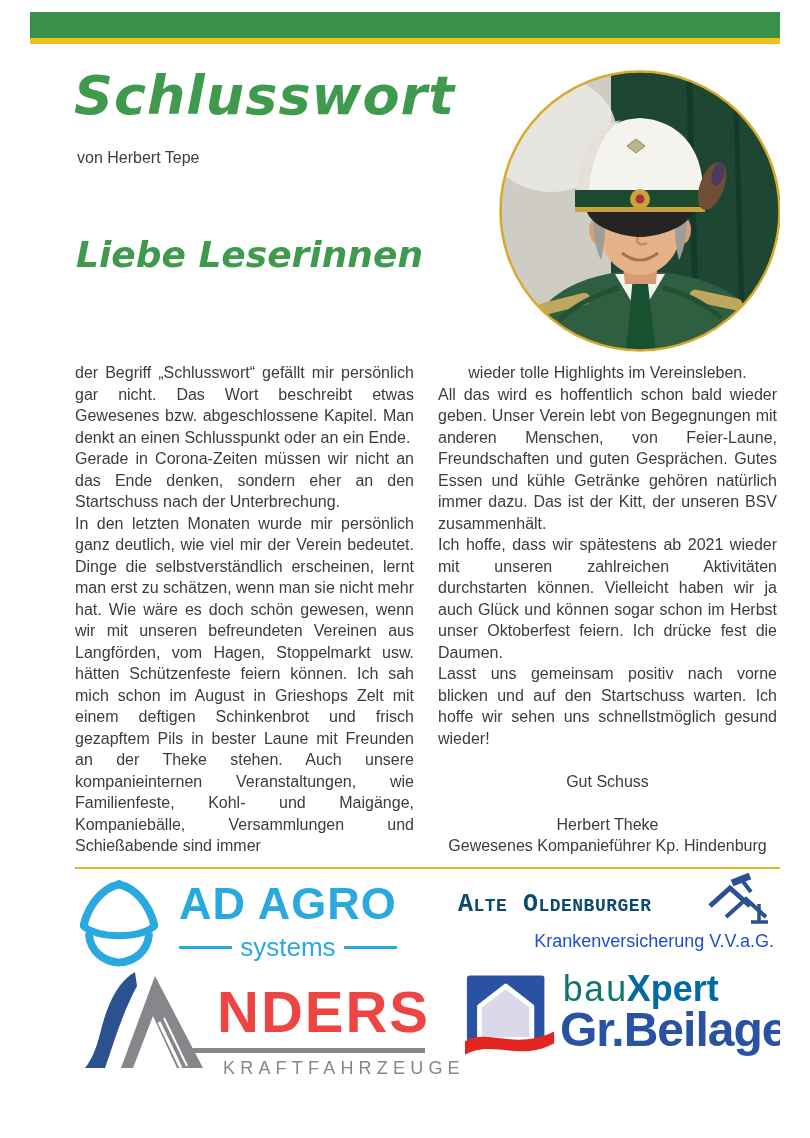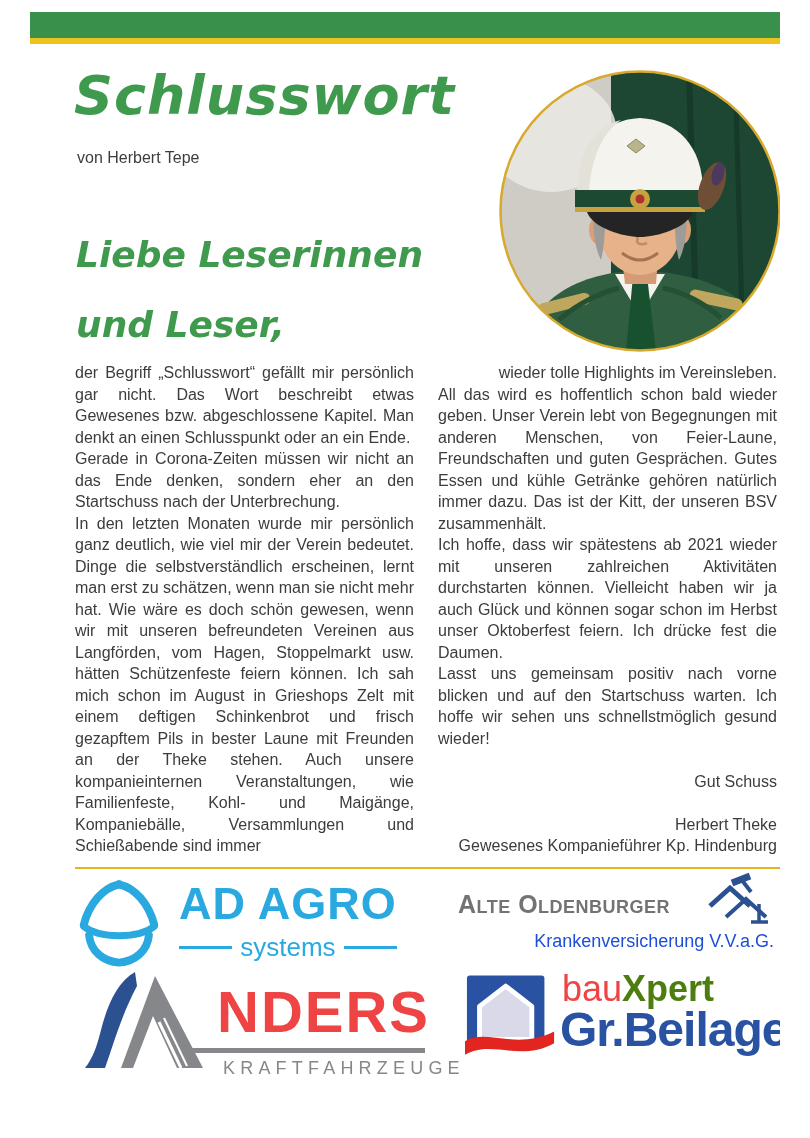--- a/index.html
+++ b/index.html
@@ -28,55 +28,55 @@
   }
 
   
   .photo { position:absolute; left:469px; top:58px; width:282px; height:282px; }
 
   
   .columns { position:absolute; left:45px; top:350px; width:723px; display:flex; gap:24px; }
   .col { width:339px; font-size:16px; line-height:21.5px; color:#3c3c3c; text-align:justify; }
   .col p { margin:0; }
   .col p.mt { margin-top:21.5px; }
-  .col p.noj { text-align:right; }
+  .col p.noj { text-align:center; }
 
   
   .divider { position:absolute; left:45px; top:855px; width:722px; height:2px; background:#e2b322; }
 
   
   .sponsor { position:absolute; }
   
   .sp-adagro { left:45px; top:862px; width:345px; height:96px; display:flex; }
   .adagro-icon { width:88px; height:94px; margin-top:2px; }
   .adagro-text { margin-left:16px; padding-top:6px; }
   .adagro-name { font-size:45px; font-weight:800; color:#29a9e0; letter-spacing:1px; line-height:48px; }
   .adagro-subrow { display:flex; align-items:center; margin-top:4px; }
   .adagro-dash { height:3px; background:#29a9e0; flex:1; }
   .adagro-sub { font-size:26px; color:#29a9e0; padding:0 8px; font-weight:500;text-align:right; }
   
   .sp-alte { left:428px; top:862px; width:320px; height:80px; }
   .alte-name {
     position:absolute; left:0; top:16px; font-size:25px; font-weight:700;
-    font-variant:small-caps; letter-spacing:0.5px; color:#737373; white-space:nowrap;
+    font-variant:small-caps; letter-spacing:0.5px; color:#0c4a6e; white-space:nowrap;font-family:Liberation Mono, monospace;
   }
   .alte-icon { position:absolute; right:8px; top:-2px; width:66px; height:60px; }
   .alte-sub { position:absolute; right:4px; top:57px; font-size:18px; color:#1d4ed8; }
   
   .sp-anders { left:45px; top:962px; width:350px; height:105px; }
   .anders-icon { position:absolute; left:8px; top:-2px; width:150px; height:100px; }
   .anders-word { position:absolute; left:142px; top:4px; font-size:58px; font-weight:700; color:#ef4444; letter-spacing:2px; }
   .anders-underline { position:absolute; left:112px; top:74px; width:238px; height:5px; background:#85878a; }
   .anders-sub { position:absolute; left:148px; top:84px; font-size:18px; letter-spacing:5.2px; color:#85878a; }
   
   .sp-bauxpert { left:430px; top:956px; width:335px; height:108px; }
   .bx-icon { position:absolute; left:5px; top:4px; width:92px; height:92px; }
   .bx-line1 { position:absolute; left:102px; top:0px; font-size:36px; }
-  .bx-bau { color:#ef4444; font-weight:500; }
-  .bx-xpert { color:#4d7c0f; font-weight:700; }
+  .bx-bau { color:#0f766e; font-weight:500;font-family:Liberation Mono, monospace; }
+  .bx-xpert { color:#0369a1; font-weight:700; }
   .bx-line2 { position:absolute; left:100px; top:34px; font-size:48px; font-weight:700; color:#2a52a2; letter-spacing:-1px; }
 
   
   .footerbar { position:absolute; left:0; top:1138px; width:810px; height:60px; background:#ef4444; }
   .page-num {
     position:absolute; right:38px; top:12px;
     font-size:30px; font-style:italic; font-weight:600; color:#ffffff;
     font-family:"DejaVu Sans", sans-serif;
   }
 </style>
@@ -86,21 +86,20 @@
 <div class="page">
 
   <div class="topbar"></div>
   <div class="topbar-gold"></div>
 
   <h1 class="title">Schlusswort</h1>
   <div class="byline">von Herbert Tepe</div>
 
   <div class="salutation">
     <div>Liebe Leserinnen</div>
-    <div>und Leser,</div>
   </div>
 
   <div class="photo">
     <svg viewBox="0 0 282 282" width="282" height="282">
       <defs>
           <clipPath id="pc">
             <circle cx="141" cy="141" r="139"></circle>
           </clipPath>
         </defs>
       <g clip-path="url(#pc)">

